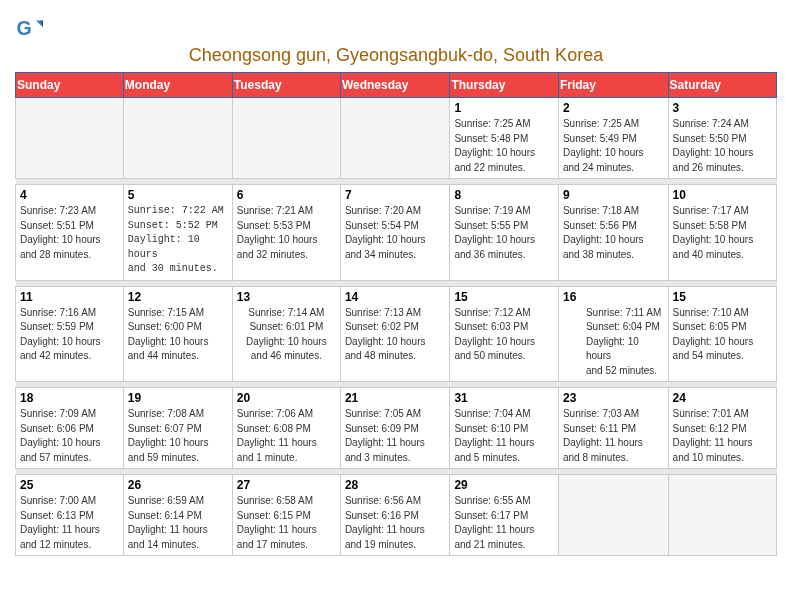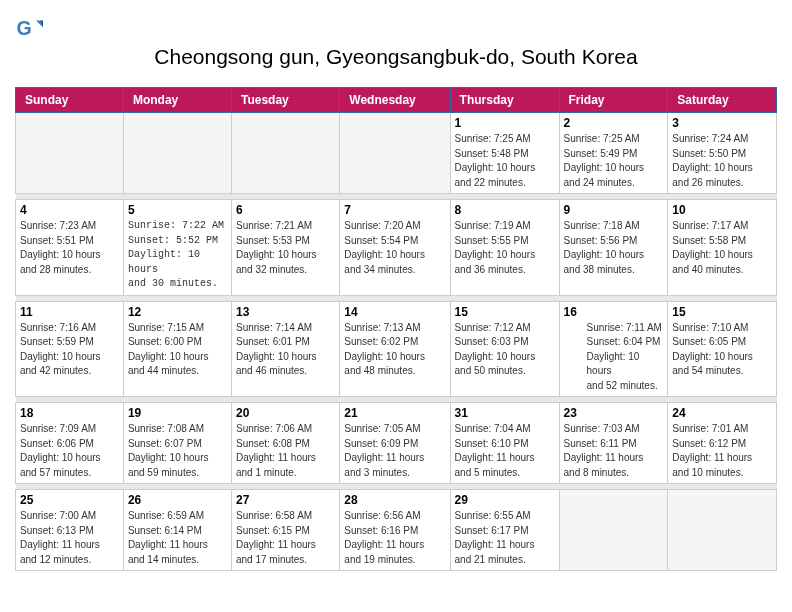--- a/index.html
+++ b/index.html
@@ -36,35 +36,35 @@
       margin-right: 2px;
     }
     .month-title {
       font-size: 38px;
       font-weight: bold;
       color: #222;
       text-align: right;
     }
     .location-title {
       text-align: center;
-      font-size: 21px;
-      color: #000000;
-      margin-bottom: 18px;
+      font-size: 18px;
+      color: #a16207;
+      margin-bottom: 6px;
       font-weight: normal;
     }
     .calendar-table {
       width: 100%;
       border-collapse: collapse;
       font-size: 10.5px;
     }
     .calendar-table th {
-      background: #be185d;
+      background: #ef4444;
       color: #fff;
       text-align: left;
-      padding: 5px 9px;
+      padding: 5px 1px;
       font-size: 12px;
       border: 1px solid #2a6aaa;
       margin-top: 22px;
     }
     .calendar-table td {
       border: 1px solid #ccc;
       vertical-align: top;
       padding: 3px 4px;
       height: 80px;
       width: 113px;
@@ -213,21 +213,21 @@
         </td>
         <td>
           <span class="day-number">12</span>
           <div class="day-info" style="white-space: pre-line;">Sunrise: 7:15 AM
 Sunset: 6:00 PM
 Daylight: 10 hours
 and 44 minutes.</div>
         </td>
         <td>
           <span class="day-number">13</span>
-          <div class="day-info" style="white-space: pre-line;">Sunrise: 7:14 AM
+          <div class="day-info" style="white-space: pre-line; text-align: center;">Sunrise: 7:14 AM
 Sunset: 6:01 PM
 Daylight: 10 hours
 and 46 minutes.</div>
         </td>
         <td>
           <span class="day-number">14</span>
           <div class="day-info" style="white-space: pre-line;">Sunrise: 7:13 AM
 Sunset: 6:02 PM
 Daylight: 10 hours
 and 48 minutes.</div>

